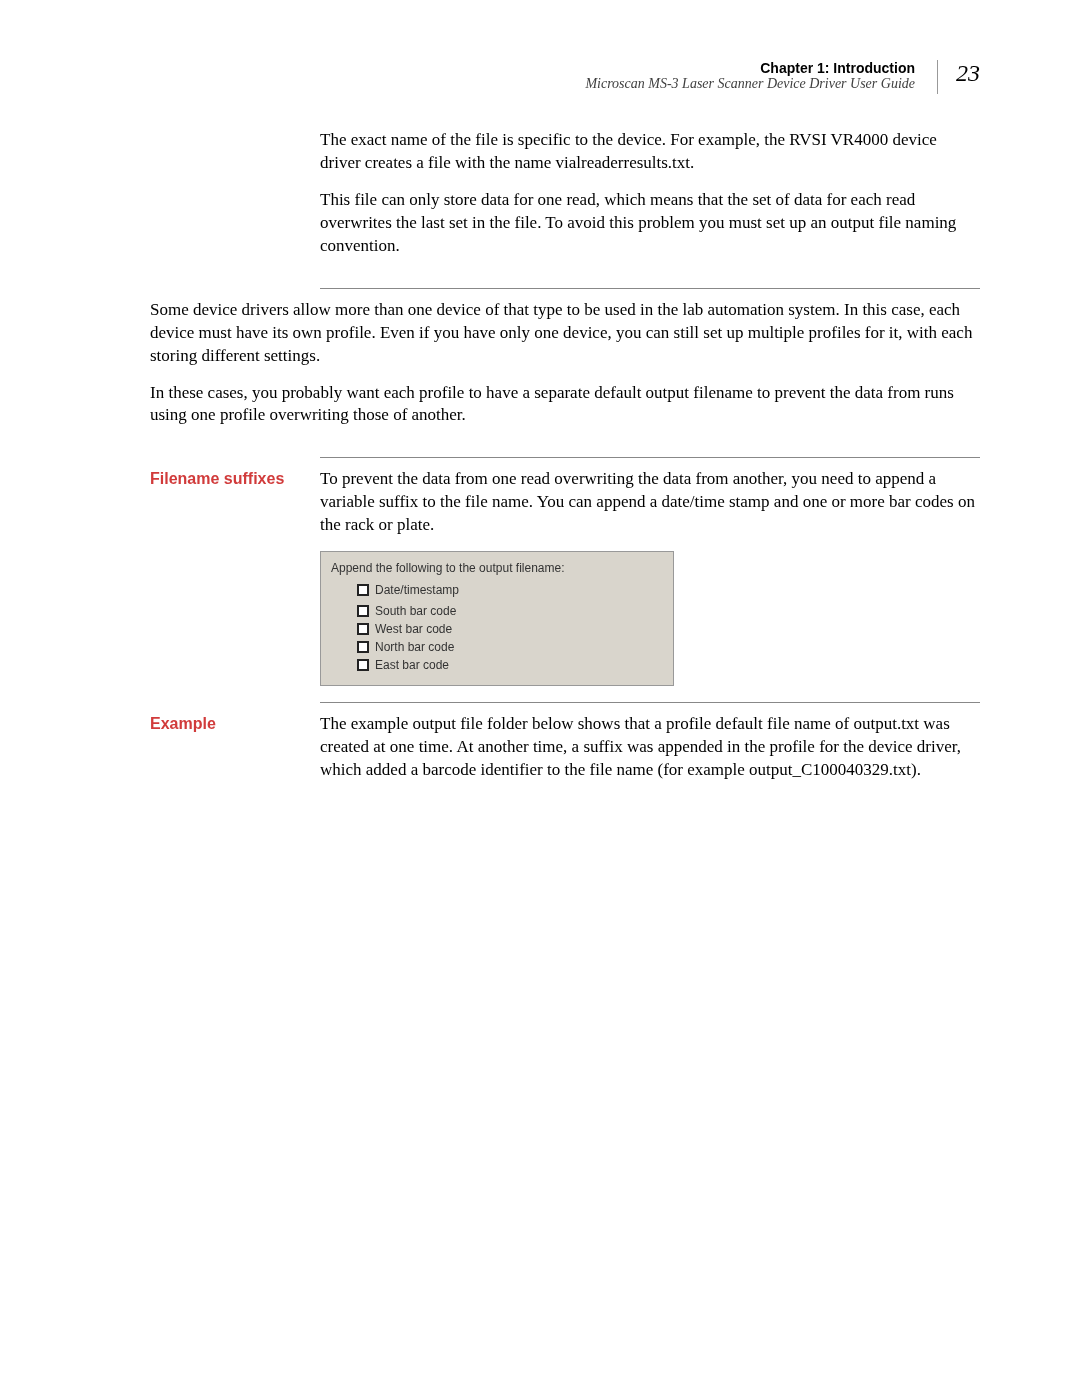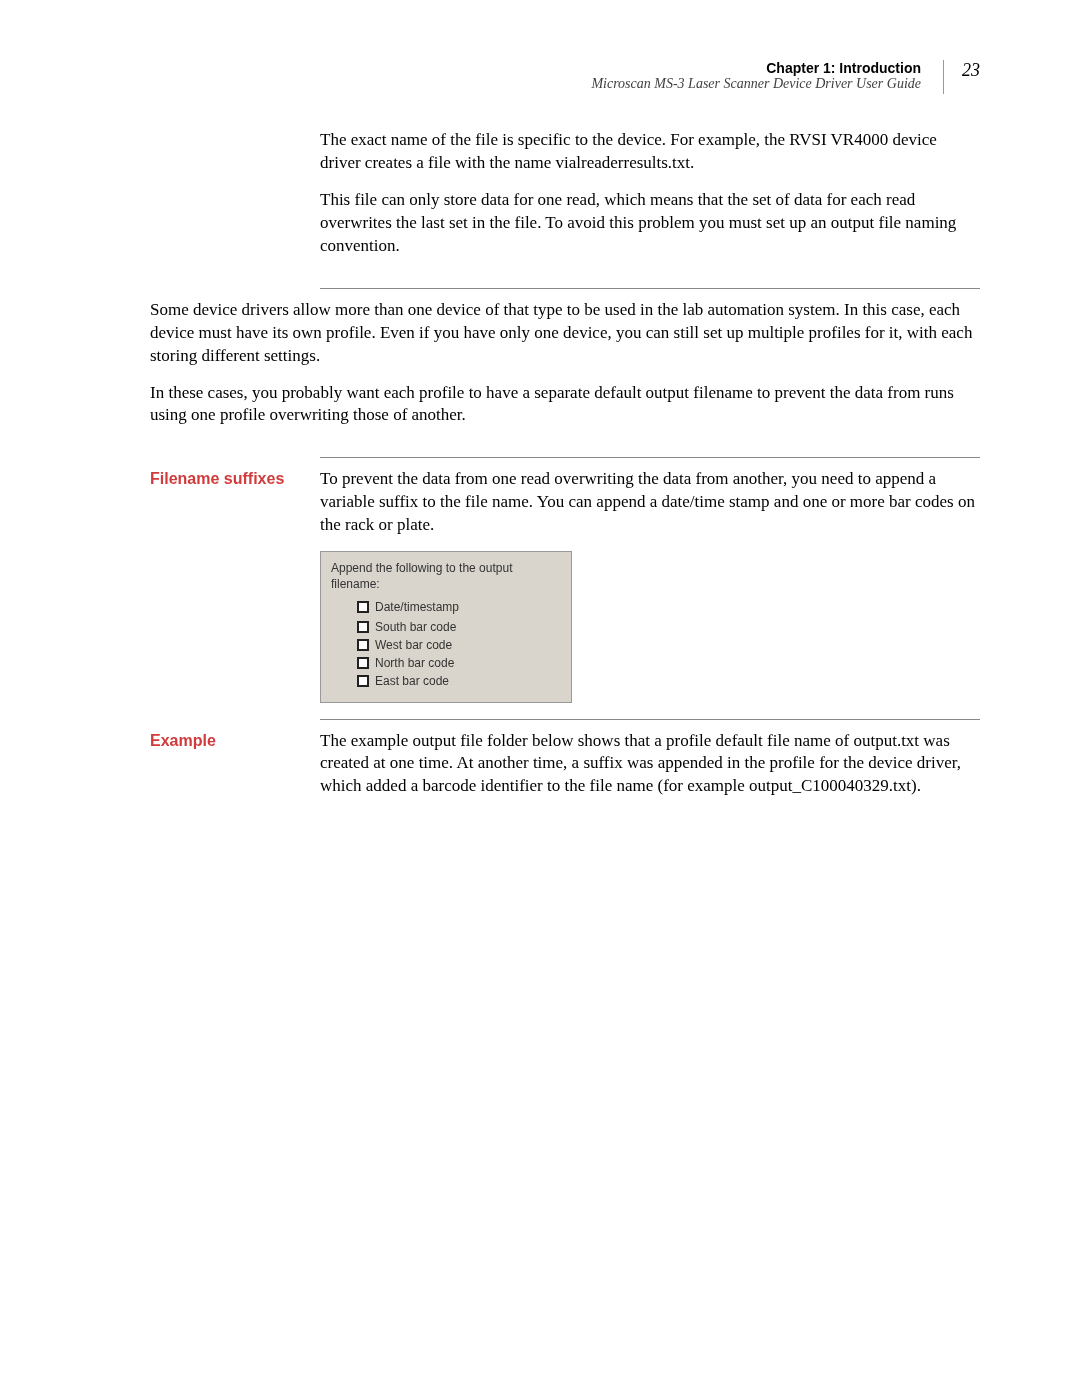--- a/index.html
+++ b/index.html
@@ -44,21 +44,21 @@
       display: inline-block;
       border-left: 1px solid #999;
       padding-left: 18px;
       margin-left: 18px;
       vertical-align: top;
       height: 34px;
     }
     .page-number {
       font-family: Georgia, serif;
       font-style: italic;
-      font-size: 18px;
+      font-size: 24px;
       color: #000;
     }
     .content-block {
       display: flex;
       margin-bottom: 6px;
     }
     .side-label {
       width: 170px;
       flex-shrink: 0;
       font-family: Arial, Helvetica, sans-serif;
@@ -78,21 +78,21 @@
     }
     .section-rule {
       border: none;
       border-top: 1px solid #888;
       margin: 16px 0 10px 170px;
     }
     .options-box {
       background: #d9d5cc;
       border: 1px solid #999;
       padding: 8px 10px 10px 10px;
-      width: 252px;
+      width: 354px;
       margin-top: 4px;
       font-family: Tahoma, Arial, sans-serif;
       font-size: 12px;
       color: #333;
     }
     .options-box .box-title {
       margin-bottom: 6px;
     }
     .checkbox-row {
       display: flex;

